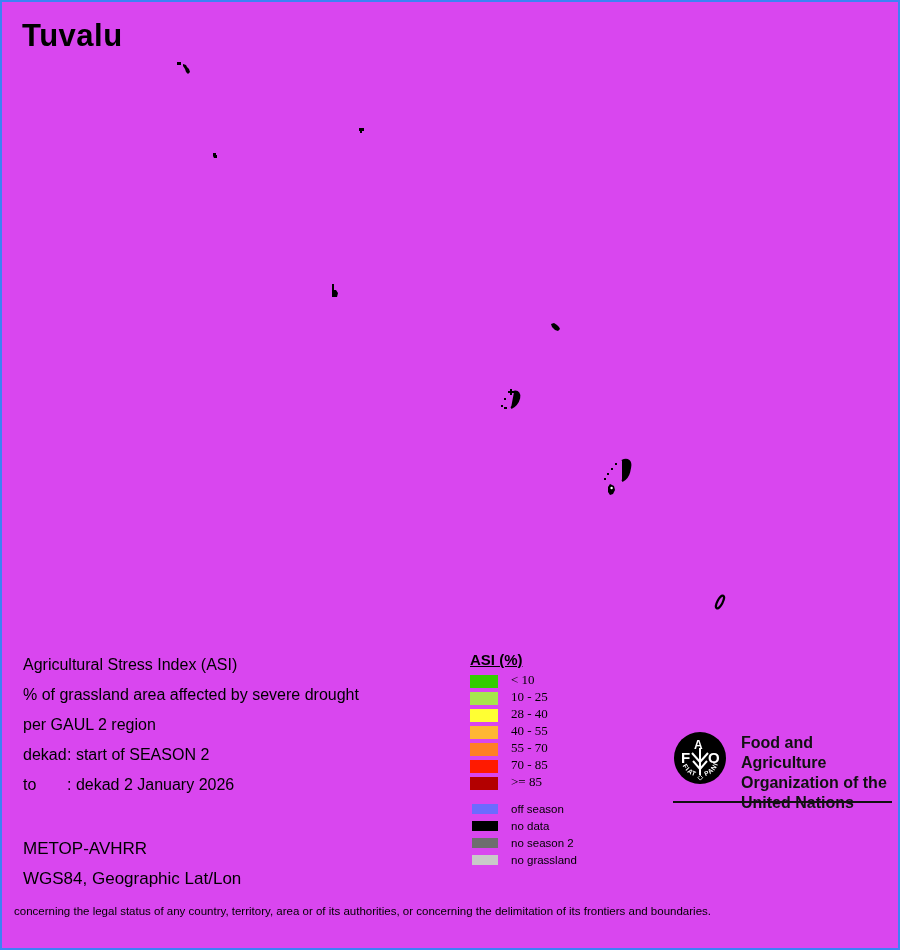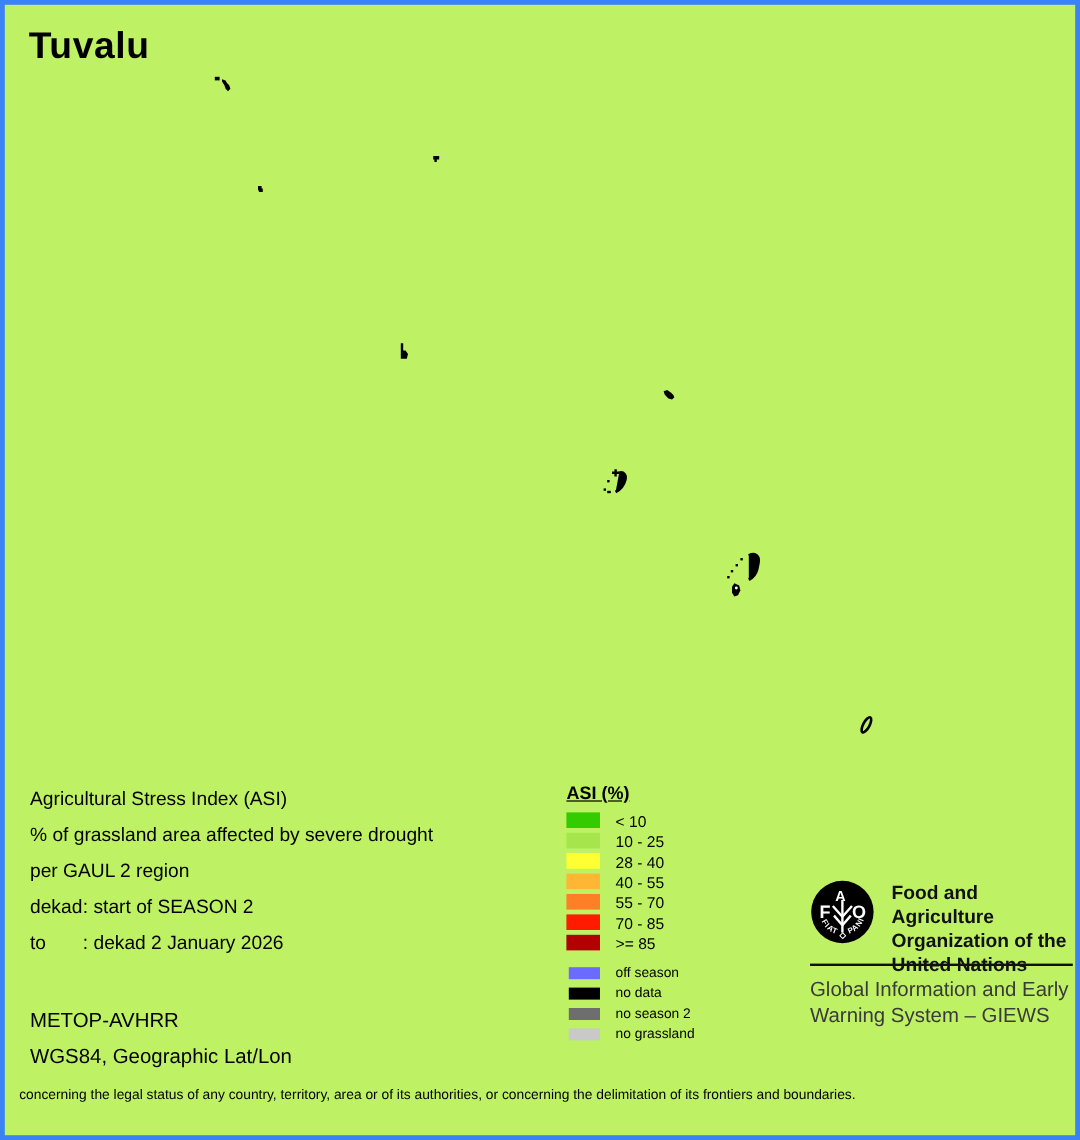--- a/index.html
+++ b/index.html
@@ -1,21 +1,21 @@
 <!DOCTYPE html>
 <html><head>
 <meta charset="utf-8">
 <style>
   html,body{margin:0;padding:0;background:#fff;}
   .page{
     position:relative;
     width:900px;height:950px;
     box-sizing:border-box;
-    border:4px solid #3b82f6;
-    background:#bef264;
+    border:2px solid #3b82f6;
+    background:#d946ef;
     overflow:hidden;
     font-family:"Liberation Sans", sans-serif;
     color:#000;
   }
   .map-title{
     position:absolute;left:20px;top:16px;
     font-size:31px;font-weight:bold;letter-spacing:0.5px;
   }
   .islands{position:absolute;left:0;top:0;width:896px;height:946px;}
   .islands path,.islands rect{fill:#000;}
@@ -25,21 +25,21 @@
   .info .line{line-height:30px;white-space:pre;}
   .info .heading{font-weight:normal;font-size:16px;line-height:30px;}
   .fromto{display:flex;}
   .fromto .lbl{width:44px;}
   .sensor-block{position:absolute;left:21px;top:832px;font-size:17px;}
   .sensor-block .line{line-height:30px;}
 
   
   .legend{position:absolute;left:468px;top:649px;}
   .legend-title{font-size:15px;font-weight:bold;text-decoration:underline;margin-bottom:7px;}
-  .legend-row{display:flex;align-items:flex-start;margin-bottom:4px;height:13px;}
+  .legend-row{display:flex;align-items:flex-end;margin-bottom:4px;height:13px;font-family:Liberation Serif, serif;}
   .legend-swatch{width:28px;height:13px;margin-right:13px;flex:none;}
   .legend-label{font-size:13px;}
 
   
   .legend2{position:absolute;left:470px;top:802px;}
   .legend2-row{display:flex;align-items:center;margin-bottom:7px;height:10px;}
   .legend2-swatch{width:26px;height:10px;margin-right:13px;flex:none;}
   .legend2-label{font-size:11.5px;}
 
   
@@ -200,22 +200,18 @@
   </svg>
 
   <div class="org-name">
     <div>Food and Agriculture</div>
     <div>Organization of the</div>
     <div>United Nations</div>
   </div>
 
   <div class="fao-sep"></div>
 
-  <div class="giews">
-    <div>Global Information and Early</div>
-    <div>Warning System – GIEWS</div>
-  </div>
 
   <div class="disclaimer">
     <div>concerning the legal status of any country, territory, area or of its authorities, or concerning the delimitation of its frontiers and boundaries.</div>
   </div>
 
 </div>
 
 </body></html>

